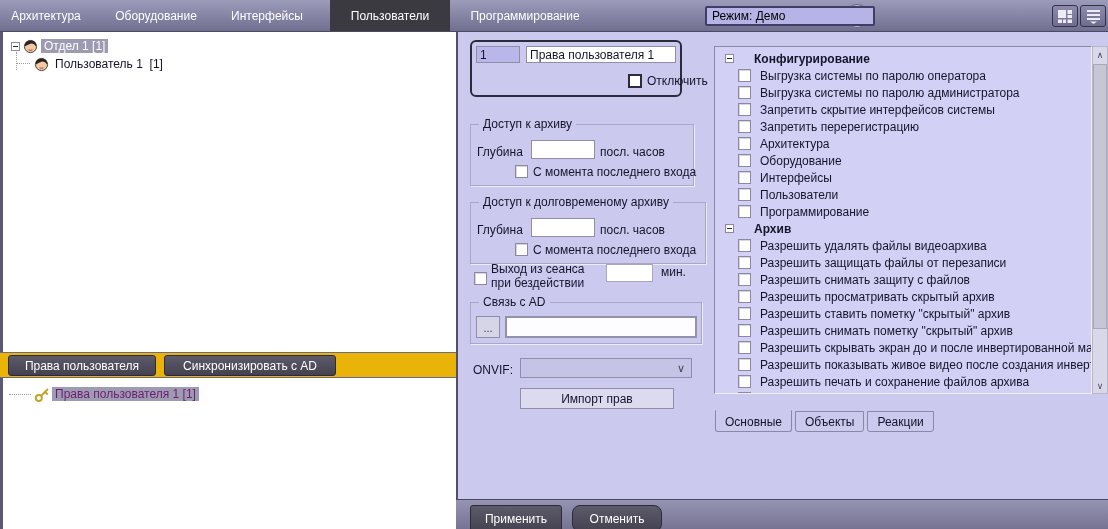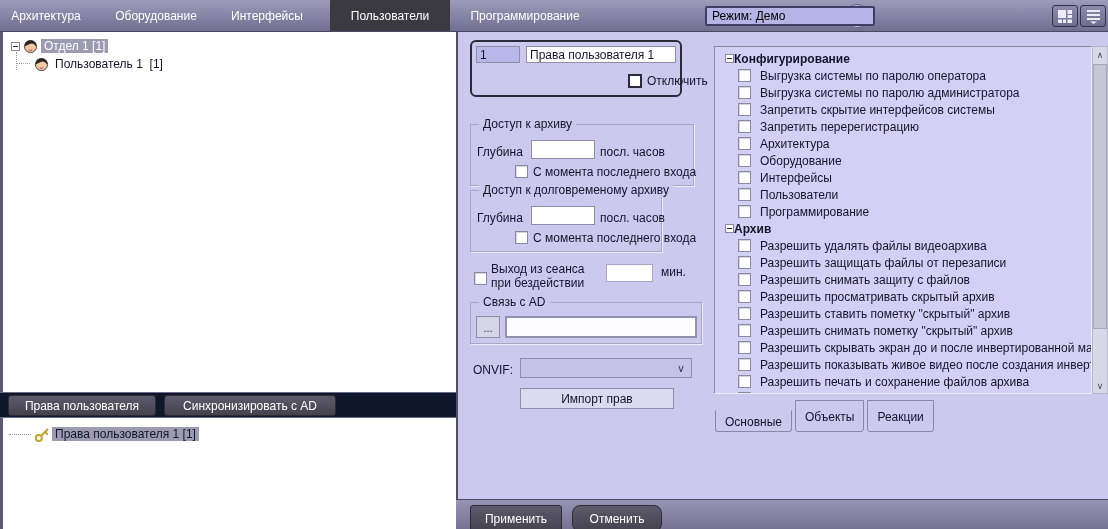--- a/index.html
+++ b/index.html
@@ -49,41 +49,41 @@
     background:linear-gradient(#8d8bac,#6f6d8e);
     border:1px solid #33324a; border-radius:3px;
     display:flex; align-items:center; justify-content:center;
   }
   .sq-btn.grid{ right:30px; }
   .sq-btn.menu{ right:2px; }
 
   
   .left-col{ position:absolute; left:0; top:32px; width:456px; bottom:0; display:flex; flex-direction:column; }
   .tree-panel{ background:#ffffff; border-left:3px solid #5a5875; position:relative; }
-  .tree-top{ height:360px; }
+  .tree-top{ height:320px; }
   .tree-bottom{ flex:1; }
 
   .tree-row{ position:absolute; display:flex; align-items:center; height:16px; }
   .expander{
     width:9px; height:9px; background:#fff; border:1px solid #8a88a4;
     position:relative; flex:0 0 auto;
   }
   .expander::before{
     content:""; position:absolute; left:1px; right:1px; top:3px; height:1px; background:#2a2a2a;
   }
   .tree-icon{ width:15px; height:15px; margin:0 3px; flex:0 0 auto; }
   .tree-label{ padding:0 3px; white-space:nowrap; }
   .tree-label.selected{ background:#9d9bb1; color:#fdfdfd; }
-  .tree-label.selected-green{ background:#9d9bb1; color:#0f172a; }
+  .tree-label.selected-green{ background:#9d9bb1; color:#701a75; }
   .dotline-h{ border-top:1px dotted #9a98a8; height:0; }
   .dotline-v{ border-left:1px dotted #9a98a8; width:0; position:absolute; }
 
   
   .btnbar{
-    height:26px; background:#0f172a;
+    height:26px; background:#eab308;
     border-top:1px solid #6c6a88; border-bottom:1px solid #6c6a88;
     position:relative;
   }
   .dark-btn{
     position:absolute; top:2px; height:21px;
     background:linear-gradient(#5d5b6b,#44424f);
     border:1px solid #2c2b36; border-radius:3px;
     color:#fff; font-family:"Liberation Sans",sans-serif; font-size:12px;
     display:flex; align-items:center; justify-content:center; cursor:default;
   }
@@ -121,21 +121,21 @@
 
   
   .grp{
     position:absolute;
     border:1px solid #a9a7c6; box-shadow:1px 1px 0 #eceafc;
   }
   .grp-legend{
     position:absolute; top:-8px; left:8px; background:#cbc9ed; padding:0 4px; white-space:nowrap;
   }
   .grp-archive{ left:12px; top:92px; width:224px; height:62px; }
-  .grp-longterm{ left:12px; top:158px; width:192px; height:62px; }
+  .grp-longterm{ left:12px; top:170px; width:236px; height:62px; }
   .depth-label{ position:absolute; left:6px; top:20px; }
   .depth-input{
     position:absolute; left:60px; top:15px; width:64px; height:19px;
     background:#fff; border:1px solid #8f8da8; font-size:12px; padding:0 3px;
   }
   .hours-label{ position:absolute; left:129px; top:20px; white-space:nowrap; }
   .since-row{ position:absolute; left:44px; top:40px; display:flex; align-items:flex-start; gap:5px; white-space:nowrap; }
   .cb{
     width:13px; height:13px; background:#fff; border:1px solid #8a88a4;
     box-shadow:inset 1px 1px 0 rgba(90,90,120,.25); flex:0 0 auto;
@@ -181,21 +181,21 @@
   .rights-list{
     position:absolute; left:256px; top:14px; width:378px; height:348px;
     background:#d2d0f4; overflow:hidden;
     border:1px solid; border-color:#8a88a4 #eeedf8 #eeedf8 #8a88a4;
     padding-top:3px;
   }
   .rights-row{ height:17px; display:flex; align-items:center; white-space:nowrap; overflow:hidden; }
   .rights-row .expander{ margin-left:10px; display:none; }
   .rights-row .cb{ margin-left:23px; display:none; }
   .rights-row.group .expander{ display:block; }
-  .rights-row.group .rights-label{ font-weight:bold; margin-left:0; }
+  .rights-row.group .rights-label{ font-weight:bold; margin-left:20px; }
   .rights-row.check .cb{ display:block; }
   .rights-row.check .rights-label{ margin-left:9px; }
 
   
   .scrollbar{
     position:absolute; left:634px; top:14px; width:16px; height:348px;
     background:#d9d8e8; border:1px solid #b6b5ca;
   }
   .scroll-btn{
     position:absolute; left:0; width:14px; height:15px; background:#d9d8e8;
@@ -205,23 +205,23 @@
   .scroll-btn.up{ top:0; } .scroll-btn.down{ bottom:0; }
   .scroll-btn.up::before{ content:"\2227"; } .scroll-btn.down::before{ content:"\2228"; }
   .scroll-thumb{
     position:absolute; left:0px; top:17px; width:14px; height:265px;
     background:#c7c6d4; border:1px solid #a8a7bc;
   }
 
   
   .bottom-tabs{ position:absolute; left:257px; top:364px; display:flex; align-items:flex-end; }
   .btab{
-    height:32px; padding:1px 9px 0 9px; margin-right:3px;
+    height:21px; padding:1px 9px 0 9px; margin-right:3px;
     background:#cbc9ed; border:1px solid #8a88a4; border-radius:0 0 3px 3px;
-    display:flex; align-items:center; cursor:default; margin-top:4px;
+    display:flex; align-items:center; cursor:default; margin-top:15px;
   }
   .btab.active{ height:22px; margin-top:0; border-top:1px solid #cbc9ed; background:#cbc9ed; }
 
   svg{ display:block; }
 </style>
 </head>
 <body>
 
 <div id="window">
 

